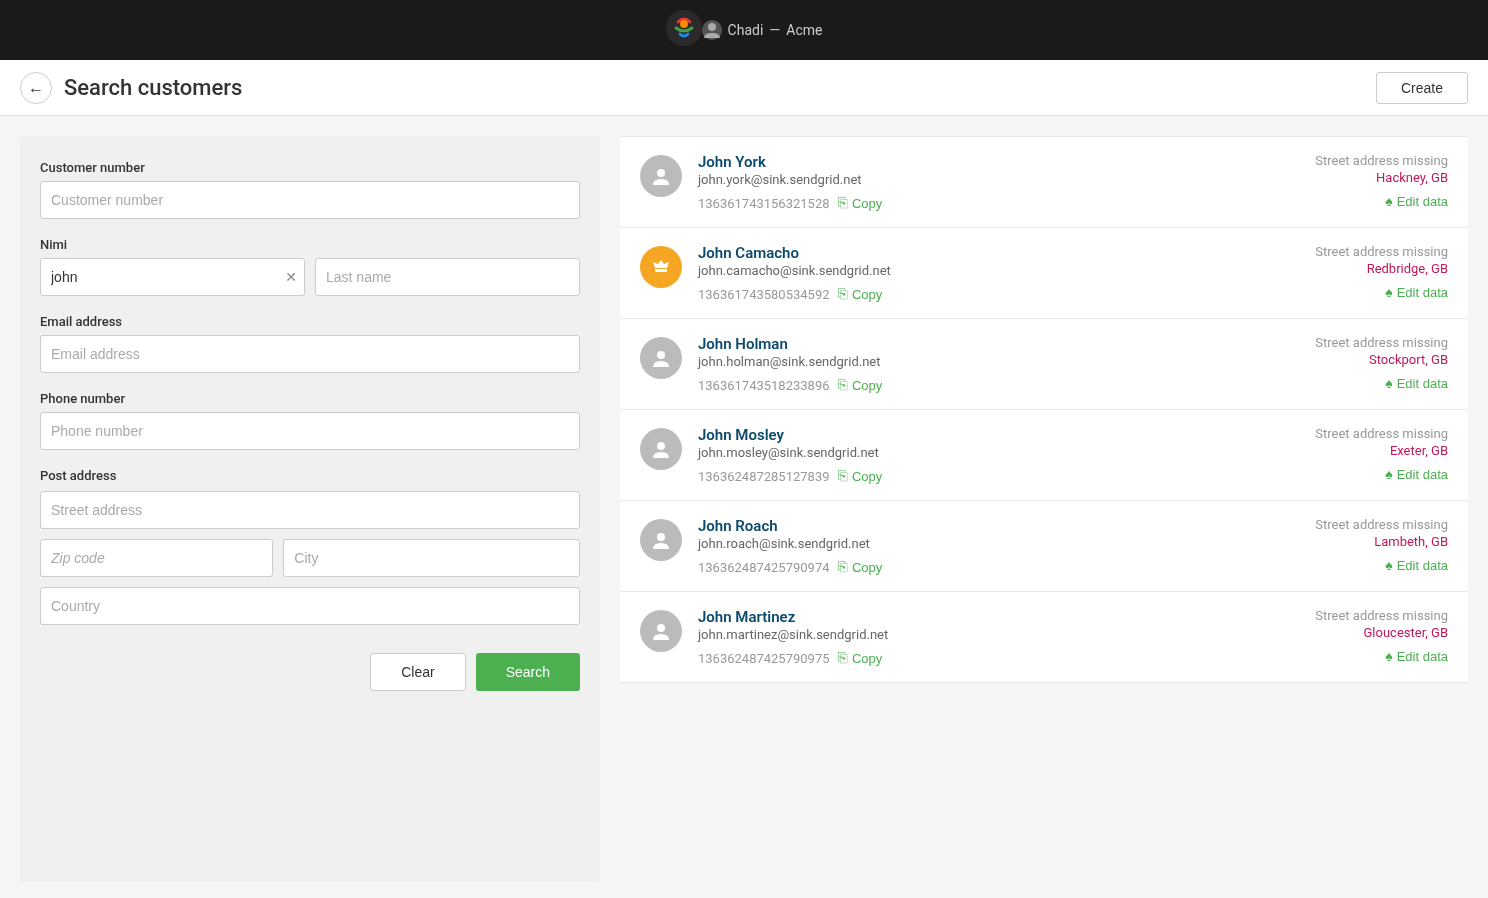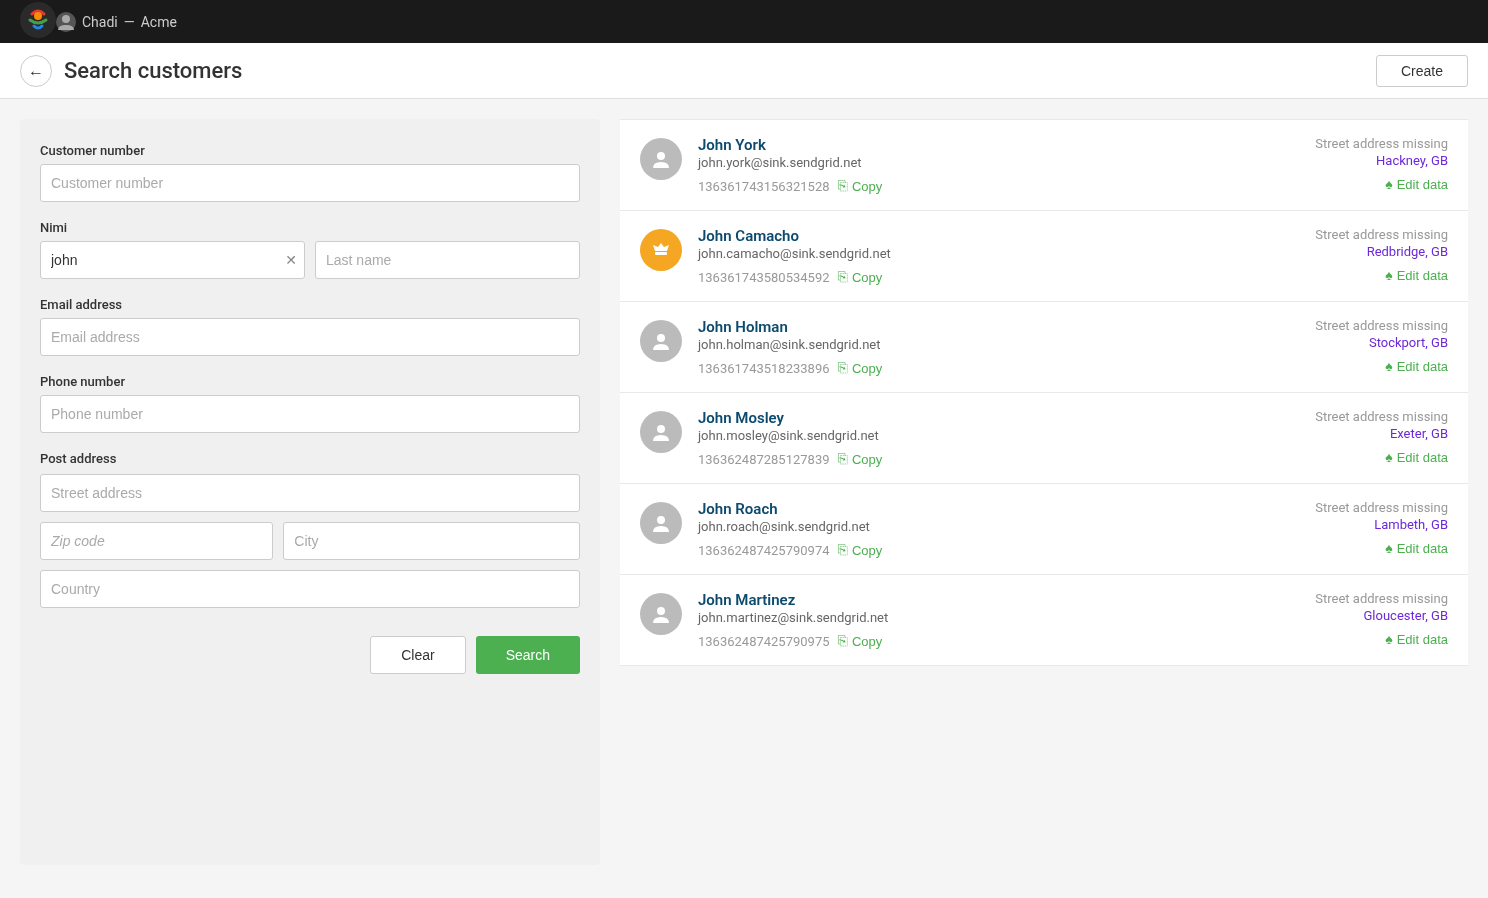--- a/index.html
+++ b/index.html
@@ -1,24 +1,24 @@
 <!DOCTYPE html>
 <html><head>
   <meta charset="utf-8">
   <style>
     * { box-sizing: border-box; margin: 0; padding: 0; }
     body { font-family: -apple-system, BlinkMacSystemFont, 'Segoe UI', Roboto, sans-serif; background: #f5f5f5; min-height: 898px; }
 
     
     .topnav {
       background: #1a1a1a;
-      height: 43px;
-      display: flex;
-      align-items: center;
-      justify-content: flex-start;
+      height: 60px;
+      display: flex;
+      align-items: center;
+      justify-content: center;
       padding: 12px 20px;
     }
     .logo-icon {
       width: 36px;
       height: 36px;
     }
     .user-info {
       color: #ccc;
       font-size: 14px;
       display: flex;
@@ -255,21 +255,21 @@
       text-align: right;
       min-width: 180px;
     }
     .street-missing {
       font-size: 13px;
       color: #999;
       margin-bottom: 2px;
     }
     .location {
       font-size: 13px;
-      color: #6d28d9;
+      color: #be185d;
       margin-bottom: 8px;
     }
     .edit-btn {
       display: flex;
       align-items: center;
       gap: 4px;
       font-size: 13px;
       color: #4caf50;
       cursor: pointer;
       background: none;

